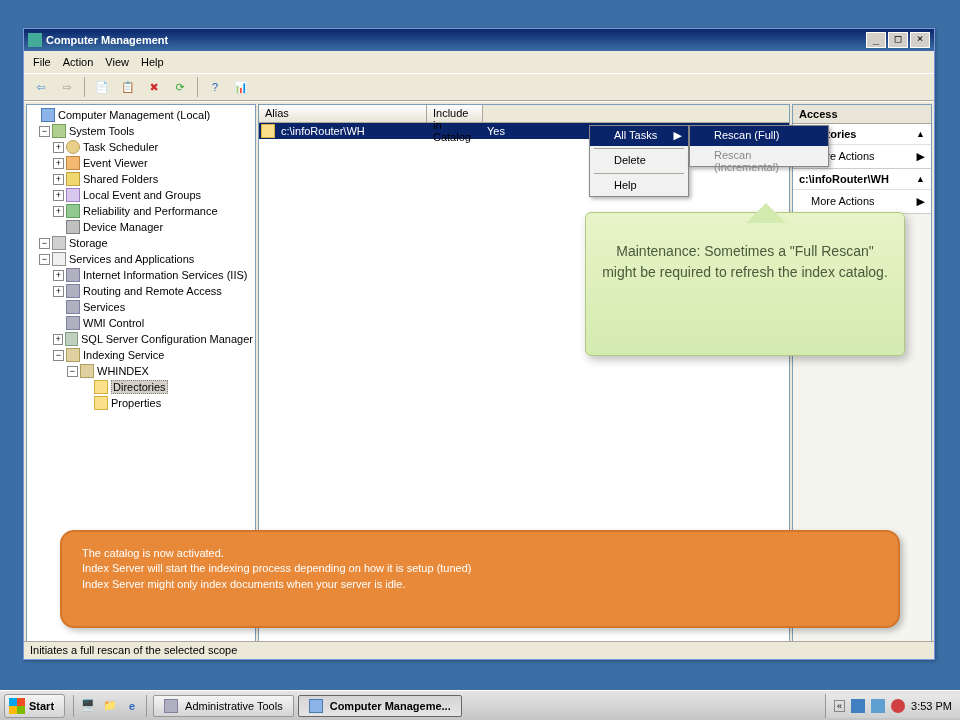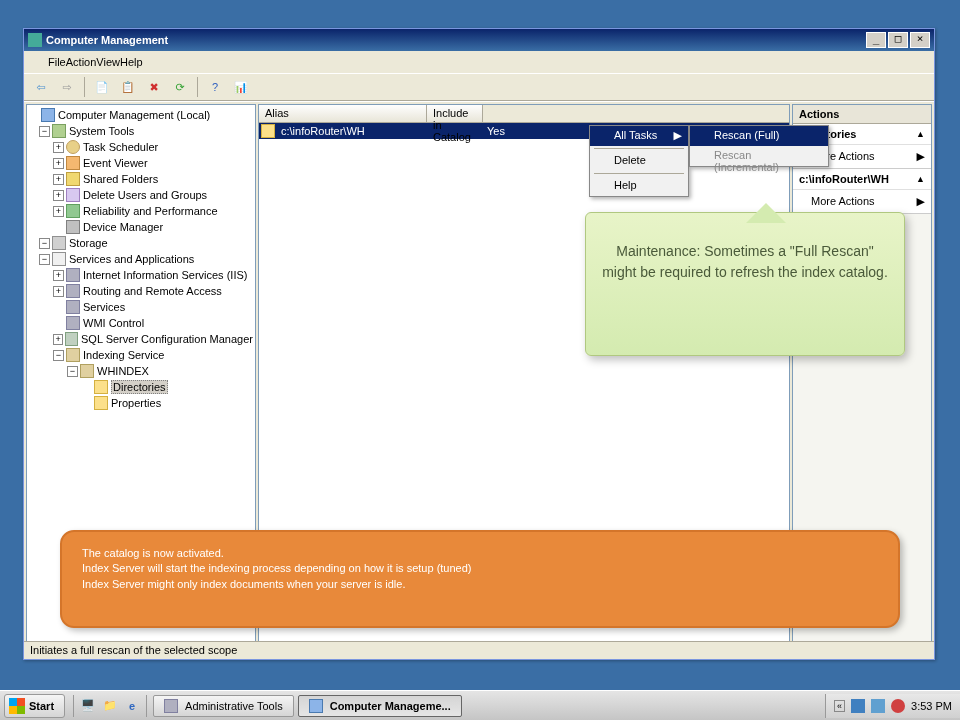--- a/index.html
+++ b/index.html
@@ -2,21 +2,21 @@
 <html><head>
 <meta charset="utf-8">
 <style>
 * { box-sizing: border-box; margin: 0; padding: 0; font-family: Tahoma, sans-serif; font-size: 11px; }
 body { background: #3a6ea5; width: 960px; height: 720px; overflow: hidden; position: relative; }
 .window { position: absolute; left: 23px; top: 28px; width: 912px; height: 632px; background: #ece9d8; border: 1px solid #7a96df; box-shadow: 1px 1px 3px rgba(0,0,0,.3); }
 .titlebar { height: 22px; background: linear-gradient(#0a246a,#3a6ea5); display: flex; align-items: center; padding: 0 4px; color: #fff; }
 .titlebar .icon { width: 14px; height: 14px; background: #4a9; margin-right: 4px; }
 .titlebar .title { flex: 1; font-weight: bold; }
 .titlebar .winbtn { width: 20px; height: 16px; background: #d4d0c8; border: 1px solid #fff; margin-left: 2px; color: #000; text-align: center; line-height: 12px; font-family: monospace; cursor: pointer; }
-.menubar { height: 22px; background: #ece9d8; display: flex; align-items: center; padding: 0 24px; }
+.menubar { height: 22px; background: #ece9d8; display: flex; align-items: center; padding: 0 9px; gap: 12px; }
 .menubar span { cursor: pointer; }
 .toolbar { height: 28px; background: #ece9d8; border-top: 1px solid #fff; border-bottom: 1px solid #aca899; display: flex; align-items: center; padding: 0 6px; gap: 4px; }
 .tb-btn { width: 22px; height: 22px; border: 1px solid transparent; display: flex; align-items: center; justify-content: center; cursor: pointer; }
 .tb-sep { width: 1px; height: 20px; background: #aca899; margin: 0 2px; }
 .body { display: flex; height: 544px; border-top: 1px solid #fff; }
 .tree { width: 230px; background: #fff; border: 1px solid #7f9db9; margin: 2px; overflow: hidden; padding: 2px; }
 .tree-row { display: flex; align-items: center; height: 16px; white-space: nowrap; cursor: pointer; }
 .exp { width: 11px; height: 11px; border: 1px solid #888; background: #fff; color: #000; text-align: center; line-height: 9px; font-size: 9px; margin-right: 2px; }
 .noexp { width: 13px; display: inline-block; }
 .ticon { width: 14px; height: 14px; margin-right: 3px; display: inline-block; }
@@ -141,21 +141,21 @@
           <span>Event Viewer</span>
         </div>
       <div class="tree-row" style="padding-left:24px">
           <span class="exp">+</span>
           <span class="ticon ic-share"></span>
           <span>Shared Folders</span>
         </div>
       <div class="tree-row" style="padding-left:24px">
           <span class="exp">+</span>
           <span class="ticon ic-users"></span>
-          <span>Delete Users and Groups</span>
+          <span>Local Event and Groups</span>
         </div>
       <div class="tree-row" style="padding-left:24px">
           <span class="exp">+</span>
           <span class="ticon ic-perf"></span>
           <span>Reliability and Performance</span>
         </div>
       <div class="tree-row" style="padding-left:24px">
           <span class="noexp"></span>
           <span class="ticon ic-device"></span>
           <span>Device Manager</span>
@@ -235,21 +235,21 @@
         <div class="ctx-item">Delete</div>
         <div class="ctx-sep"></div>
         <div class="ctx-item">Help</div>
       </div>
       <div class="ctxmenu" style="left:430px; top:20px; width:140px;">
         <div class="ctx-item hl">Rescan (Full)</div>
         <div class="ctx-item" style="color:#888">Rescan (Incremental)</div>
       </div>
     </div>
     <div class="actions">
-      <div class="act-header">Actions</div>
+      <div class="act-header">Access</div>
       <div class="act-section">
         <div class="act-title">
             <span>Directories</span>
             <span class="chev">▲</span>
           </div>
         <div class="act-item">
             <span>More Actions</span>
             <span>▶</span>
           </div>
       </div>

